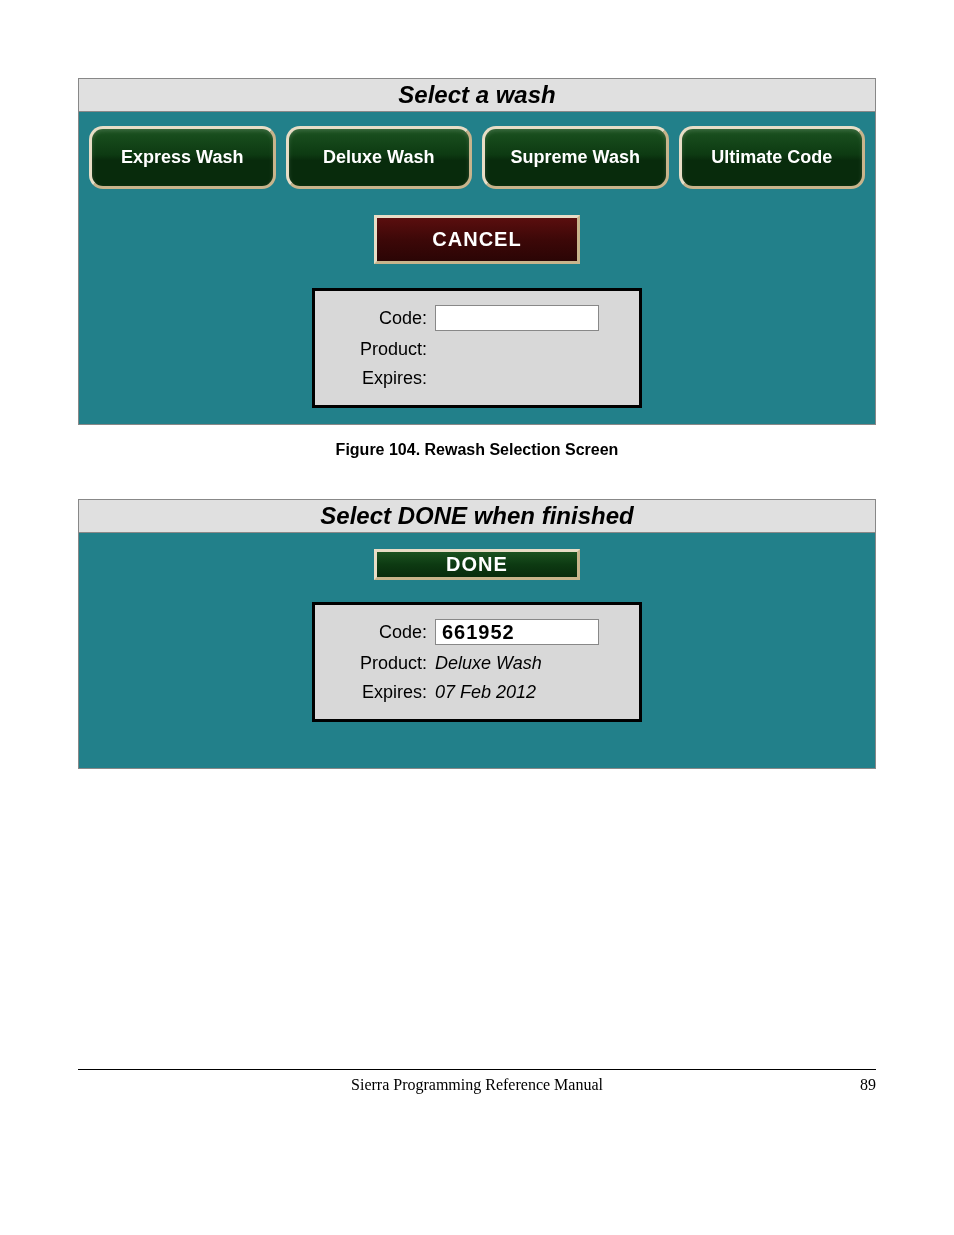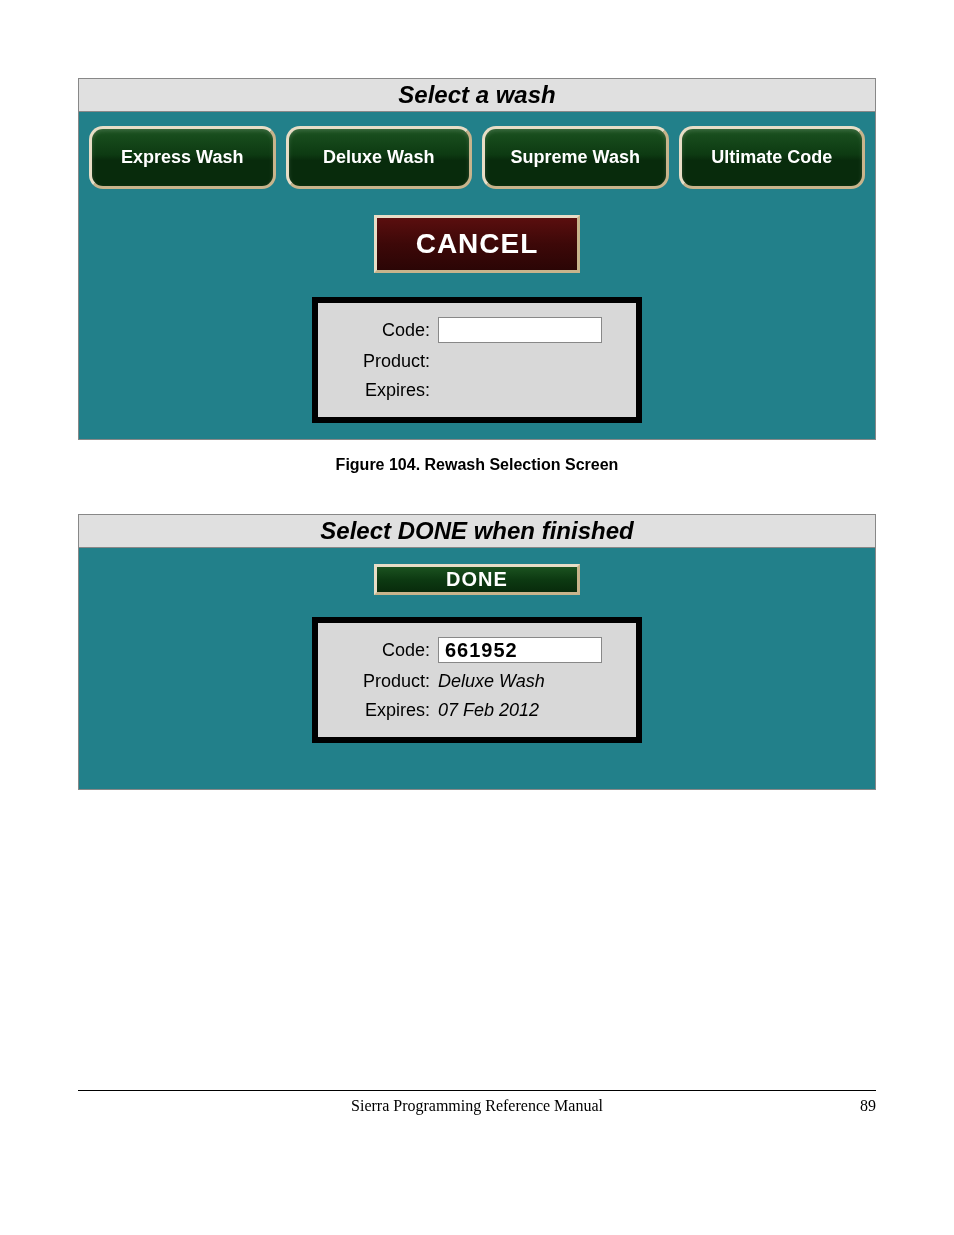--- a/index.html
+++ b/index.html
@@ -53,31 +53,31 @@
     padding: 12px 0 18px 0;
   }
   .cancel-btn {
     display: inline-block;
     width: 200px;
     border: 3px solid #c8b48c;
     border-top-color: #e8ddc6;
     border-left-color: #e8ddc6;
     color: #fff;
     font-weight: bold;
-    font-size: 28px;
+    font-size: 20px;
     text-align: center;
     padding: 10px 0;
     letter-spacing: 1px;
     background: linear-gradient(to bottom, #5a0e0e 0%, #3d0808 50%, #2b0505 100%);
   }
   .info-box {
     width: 330px;
     margin: 6px auto 16px auto;
     background: #d8d8d8;
-    border: 6px solid #000000;
+    border: 3px solid #000000;
     padding: 10px 12px 12px 12px;
     box-sizing: border-box;
   }
   .info-row {
     display: flex;
     align-items: center;
     padding: 4px 0;
     font-size: 18px;
     color: #000;
   }

